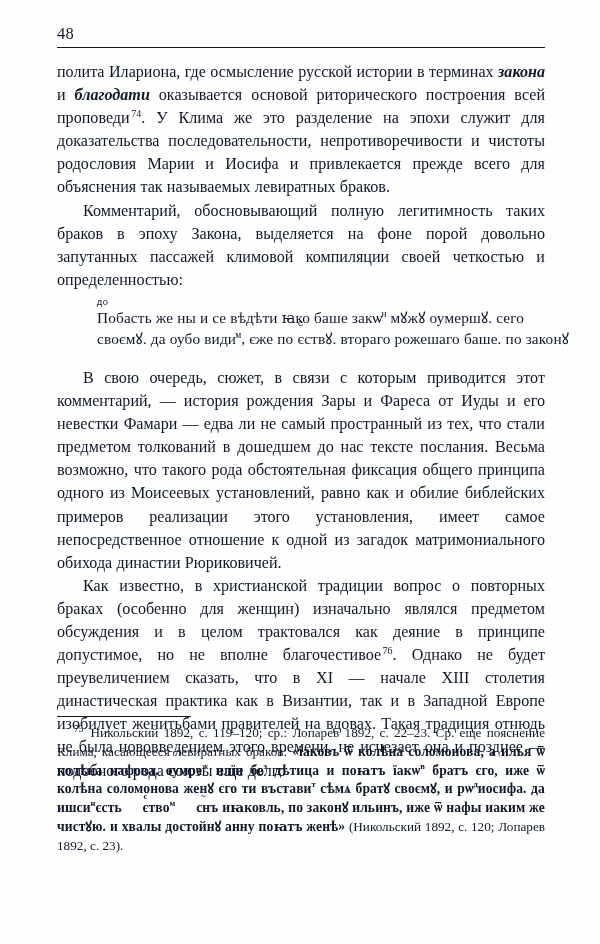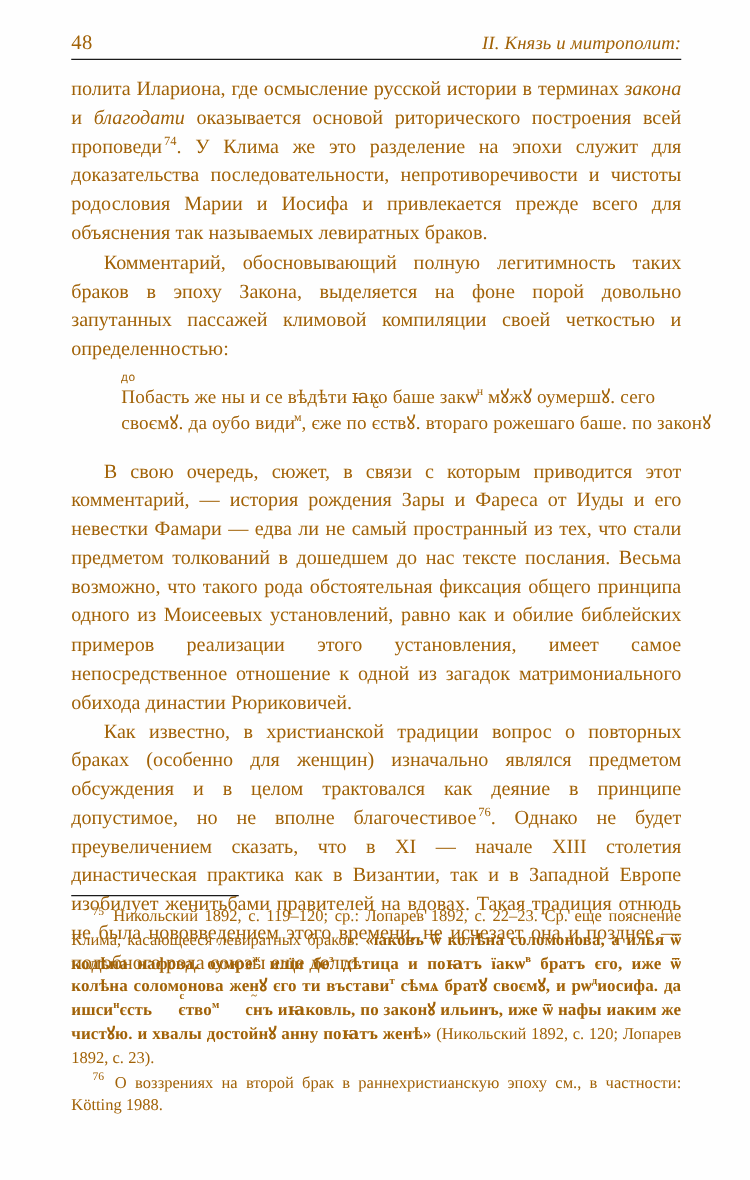--- a/index.html
+++ b/index.html
@@ -7,21 +7,21 @@
     padding: 0;
     background: #ffffff;
   }
   .page {
     position: relative;
     width: 600px;
     height: 944px;
     background: #fefefe;
     overflow: hidden;
     font-family: "Liberation Serif", "DejaVu Serif", serif;
-    color: #a16207;
+    color: #0f172a;
   }
   .content {
     position: absolute;
     left: 57px;
     top: 24px;
     width: 488px;
   }
 
   
   .runhead {
@@ -62,21 +62,21 @@
     word-spacing: 0.2px;
     -webkit-hyphens: none;
     hyphens: none;
   }
   .body p.indent {
     text-indent: 26px;
   }
   .body p.lastline-left {
     text-align-last: left;
   }
-  i, .it { font-style: italic; }
+  i, .it { font-style: italic; font-weight: bold; }
 
   sup.fn {
     font-size: 10px;
     vertical-align: super;
     line-height: 0;
     padding-left: 1.5px;
     letter-spacing: 0;
   }
 
   
@@ -172,23 +172,20 @@
 </style>
 </head>
 <body>
 
 <div class="page">
 
   <div class="content">
 
     <div class="runhead">
       <span class="folio">48</span>
-      <span class="title">
-        <span class="numeral">II.</span><span>Князь и митрополит:</span>
-      </span>
     </div>
     <div class="headrule"></div>
 
     <div class="body">
       <p class="lastline-left">полита Илариона, где осмысление русской истории в терминах <i>закона</i> и <i>благодати</i> оказывается основой риторического построения всей проповеди<sup class="fn">74</sup>. У Клима же это разделение на эпохи служит для доказательства последовательности, непротиворечивости и чистоты родословия Марии и Иосифа и привлекается прежде всего для объяснения так называемых левиратных браков.</p>
       <p class="indent lastline-left">Комментарий, обосновывающий полную легитимность таких браков в эпоху Закона, выделяется на фоне порой довольно запутанных пассажей климовой компиляции своей четкостью и определенностью:</p>
 
       <div class="quote">
         <span class="ln"><span class="tit">П<span class="mark">до</span></span>обасть же ны и се вѣдѣти ꙗко баше закѡ<sup class="sl">н</sup> мꙋжꙋ оумершꙋ. сего</span>
         <span class="ln">своємꙋ. да оубо види<sup class="sl">м</sup>, єже по <span class="tit">є<span class="mark">с</span></span>ствꙋ. втораго рожешаго баше. по законꙋ</span>
@@ -196,16 +193,15 @@
 
       <p class="indent lastline-left">В свою очередь, сюжет, в связи с которым приводится этот комментарий, — история рождения Зары и Фареса от Иуды и его невестки Фамари — едва ли не самый пространный из тех, что стали предметом толкований в дошедшем до нас тексте послания. Весьма возможно, что такого рода обстоятельная фиксация общего принципа одного из Моисеевых установлений, равно как и обилие библейских примеров реализации этого установления, имеет самое непосредственное отношение к одной из загадок матримониального обихода династии Рюриковичей.</p>
       <p class="indent lastline-left">Как известно, в христианской традиции вопрос о повторных браках (особенно для женщин) изначально являлся предметом обсуждения и в целом трактовался как деяние в принципе допустимое, но не вполне благочестивое<sup class="fn">76</sup>. Однако не будет преувеличением сказать, что в XI — начале XIII столетия династическая практика как в Византии, так и в Западной Европе изобилует женитьбами правителей на вдовах. Такая традиция отнюдь не была нововведением этого времени, не исчезает она и позднее — подобного рода союзы еще долго</p>
     </div>
 
   </div>
 
   <div class="footnotes">
     <div class="fnrule"></div>
     <p class="ind"><sup class="num">75</sup> Никольский 1892, с. 119–120; ср.: Лопарев 1892, с. 22–23. Ср. еще пояснение Клима, касающееся левиратных браков: <span class="sl">«їаковъ ѿ колѣна соломонова, а илья ѿ колѣна нафова. оумре<sup class="sl">ж</sup> илїи бе<sup class="sl">з</sup> дѣтица и поꙗтъ їакѡ<sup class="sl">в</sup> братъ єго, иже ѿ колѣна соломонова женꙋ єго ти въстави<sup class="sl">т</sup> сѣмѧ братꙋ своємꙋ, и рѡ<sup class="sl">д</sup>иосифа. да ишси<sup class="sl">н</sup>єсть <span class="tit">є<span class="mark">с</span></span>тво<sup class="sl">м</sup> <span class="tit">сн<span class="mark">~</span></span>ъ иꙗковль, по законꙋ ильинъ, иже ѿ нафы иаким же чистꙋю. и хвалы достойнꙋ анну поꙗтъ женѣ»</span> (Никольский 1892, с. 120; Лопарев 1892, с. 23).</p>
-    <p class="ind"><sup class="num">76</sup> О воззрениях на второй брак в раннехристианскую эпоху см., в частности: Kötting 1988.</p>
   </div>
 
 </div>
 
 </body></html>

